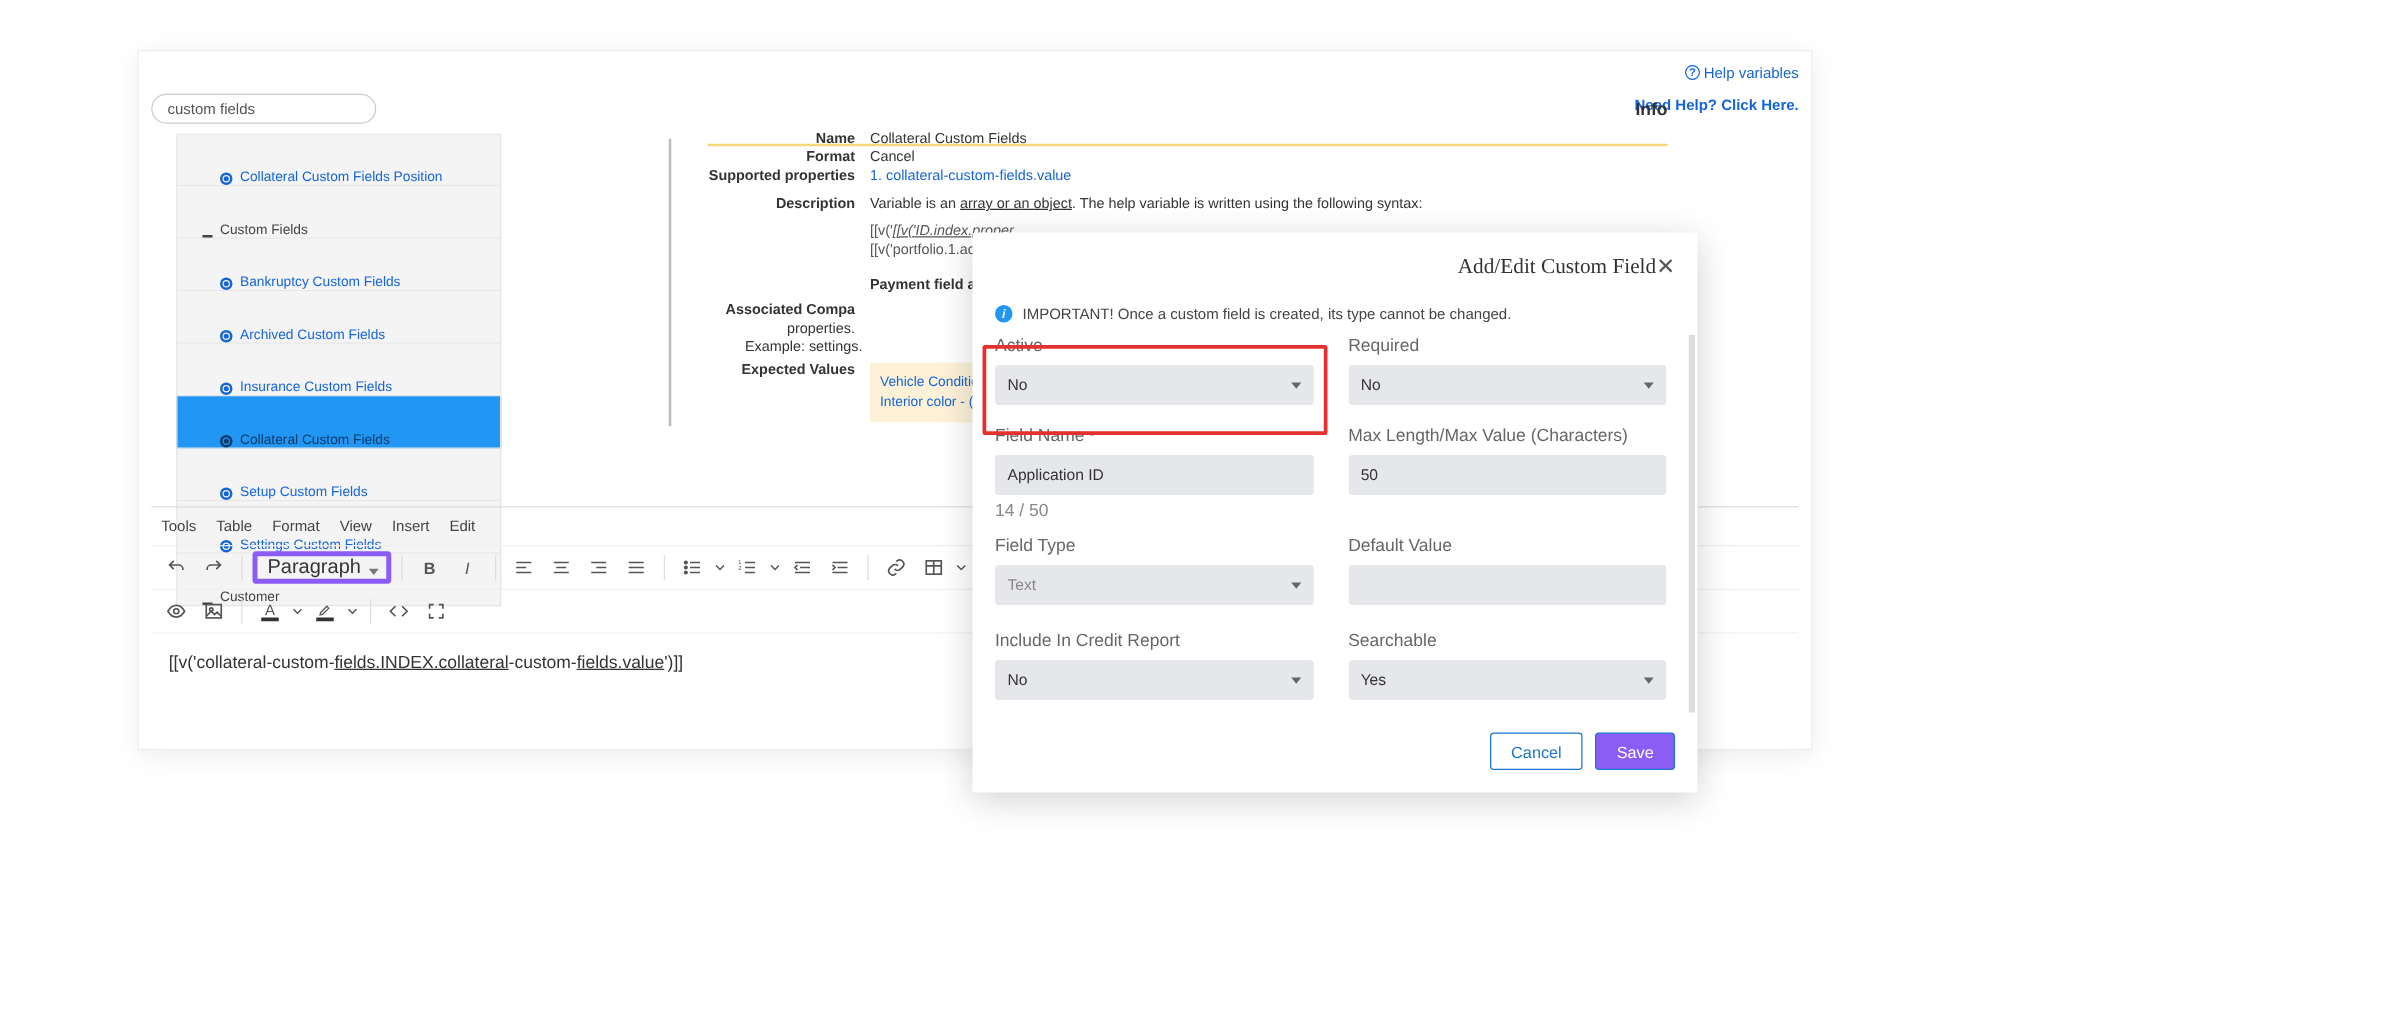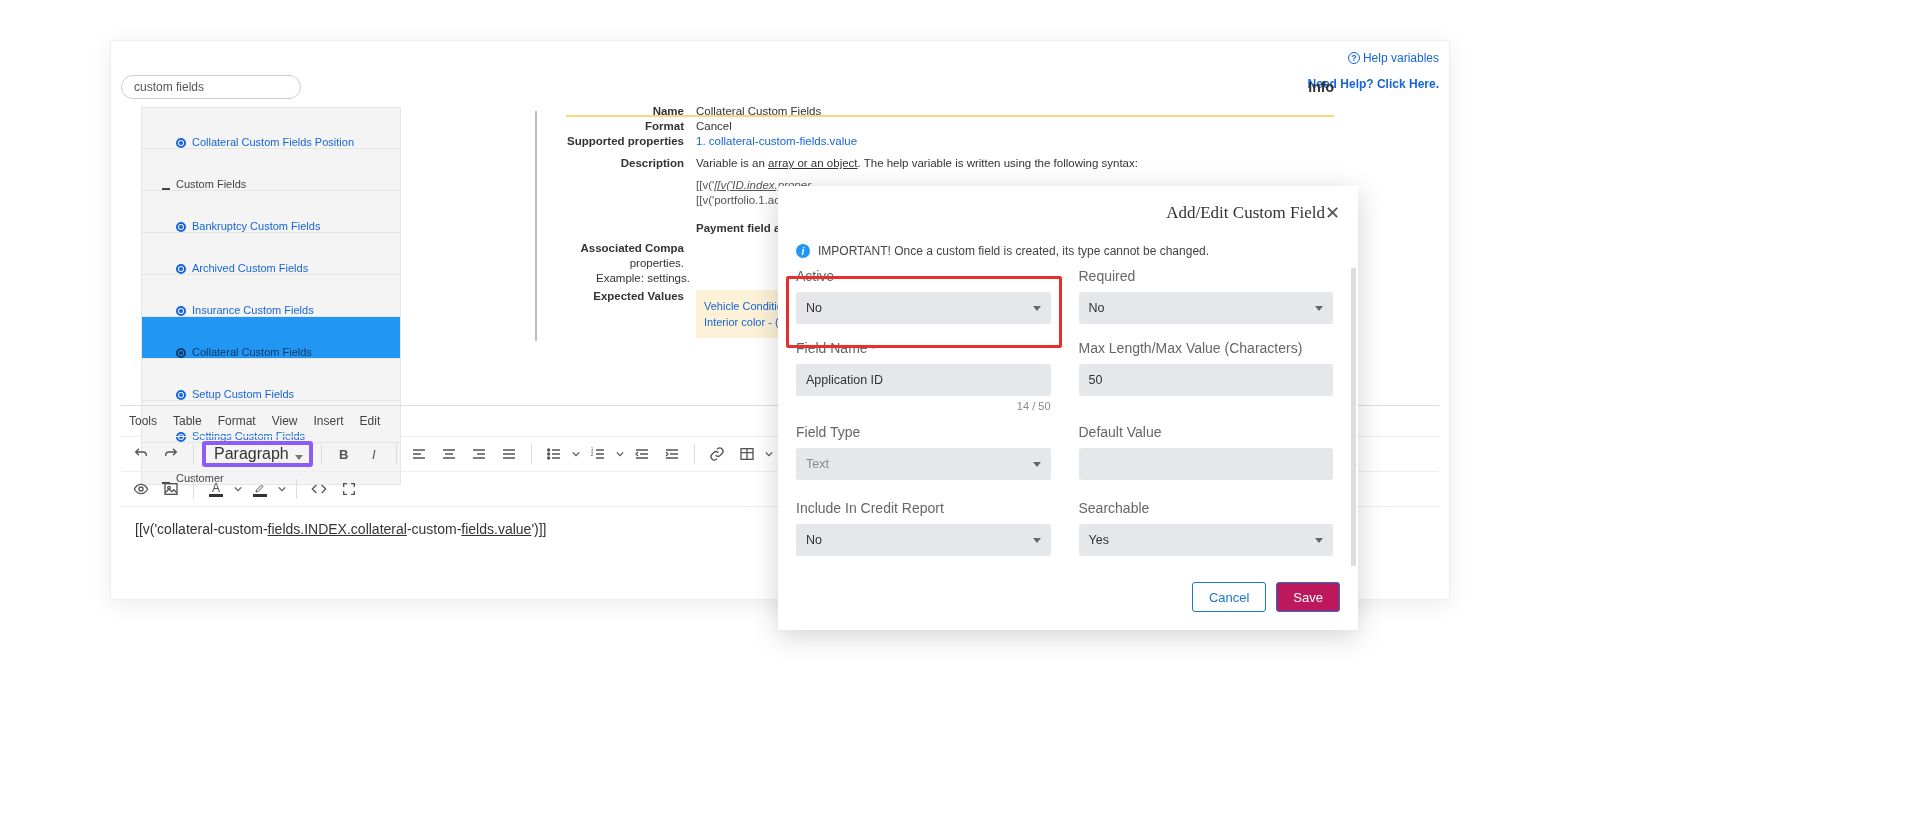--- a/index.html
+++ b/index.html
@@ -221,40 +221,40 @@
     position: relative;
   }
   .form-select { cursor: pointer; }
   .form-select .caret {
     position: absolute; right: 10px;
     border-left: 4px solid transparent;
     border-right: 4px solid transparent;
     border-top: 5px solid #666;
   }
   .form-select.disabled { color: #888; }
-  .hint { font-size: 11px; color: #888; text-align: right; padding-top: 4px; }
+  .hint { font-size: 14px; color: #888; padding-top: 4px; }
   .highlight-box {
     border: 3px solid #e63030;
     position: absolute;
     left: 786px; top: 276px;
     width: 276px; height: 72px;
     border-radius: 2px;
     pointer-events: none;
   }
   .modal-footer {
     display: flex; justify-content: flex-end; gap: 10px;
     padding: 16px 18px 18px;
   }
   .btn {
     height: 30px; padding: 0 16px; border-radius: 3px;
     font-size: 13px; cursor: pointer; display: inline-flex;
     align-items: center; justify-content: center;
   }
   .btn-outline { border: 1px solid #1976d2; color: #1976d2; background:#fff; }
-  .btn-primary { border: 1px solid #1976d2; color: #fff; background:#be185d; }
+  .btn-primary { border: 1px solid #1976d2; color: #fff; background:#8b5cf6; }
   svg { display: block; }
 </style>
 </head>
 <body>
 
 <div class="main-card">
   <div class="top-link">
     <span style="width:12px;height:12px;border-radius:50%;border:1px solid #1565d8;display:inline-flex;align-items:center;justify-content:center;font-size:9px;font-weight:bold;">?</span>
     <span>Help variables</span>
   </div>

